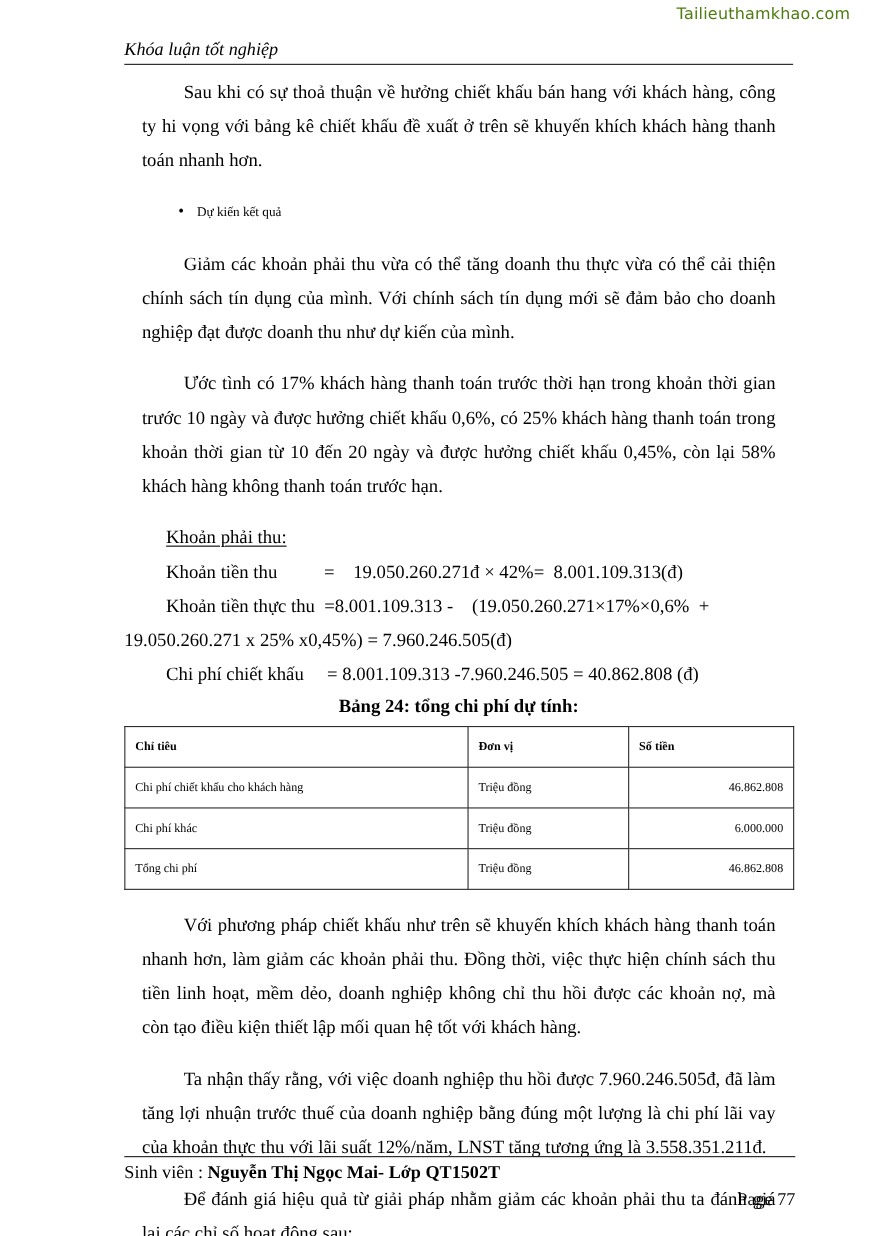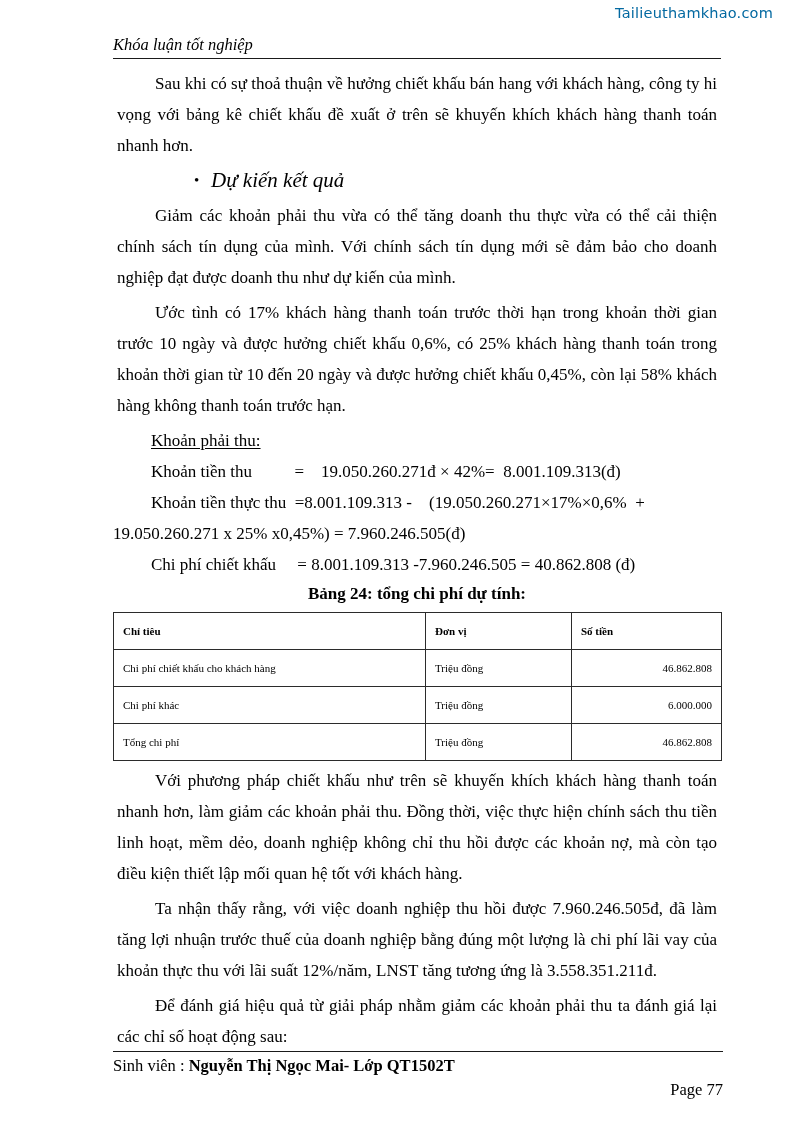--- a/index.html
+++ b/index.html
@@ -20,21 +20,21 @@
     overflow: hidden;
     box-sizing: border-box;
   }
   .watermark {
     position: absolute;
     top: 5px;
     right: 22px;
     font-family: "DejaVu Sans", "Liberation Sans", sans-serif;
     font-size: 14.5px;
     letter-spacing: 0.2px;
-    color: #0369a1;
+    color: #4d7c0f;
     white-space: nowrap;
     user-select: none;
   }
   .content {
     position: absolute;
     left: 113px;
     top: 35px;
     width: 608px;
   }
   
@@ -47,38 +47,36 @@
     border-bottom: 1.3px solid #1a1a1a;
     padding-bottom: 2px;
     line-height: 1.25;
   }
   .doc-header .hdr-left { white-space: nowrap; }
   .doc-header .hdr-right { white-space: nowrap; }
 
   
   .body-text { font-size: 17px; line-height: 31px; }
   p.para {
-    margin: 4px;
+    margin: 16px;
     text-align: justify;
     text-justify: inter-word;
     text-indent: 38px;
   }
   p.para.first { margin-top: 9px; }
 
   ul.bullets {
     margin: 0;
     padding: 0 0 0 66px;
     list-style: none;
   }
   ul.bullets li {
     position: relative;
-    font-style: italic;
-    font-size: 21px;
+    font-size: 12px;
     line-height: 31px;
-    margin-left: 32px;
   }
   ul.bullets li::before {
     content: "\2022";
     position: absolute;
     left: -17px;
     top: 0;
     font-style: normal;
     font-size: 15px;
   }
 

